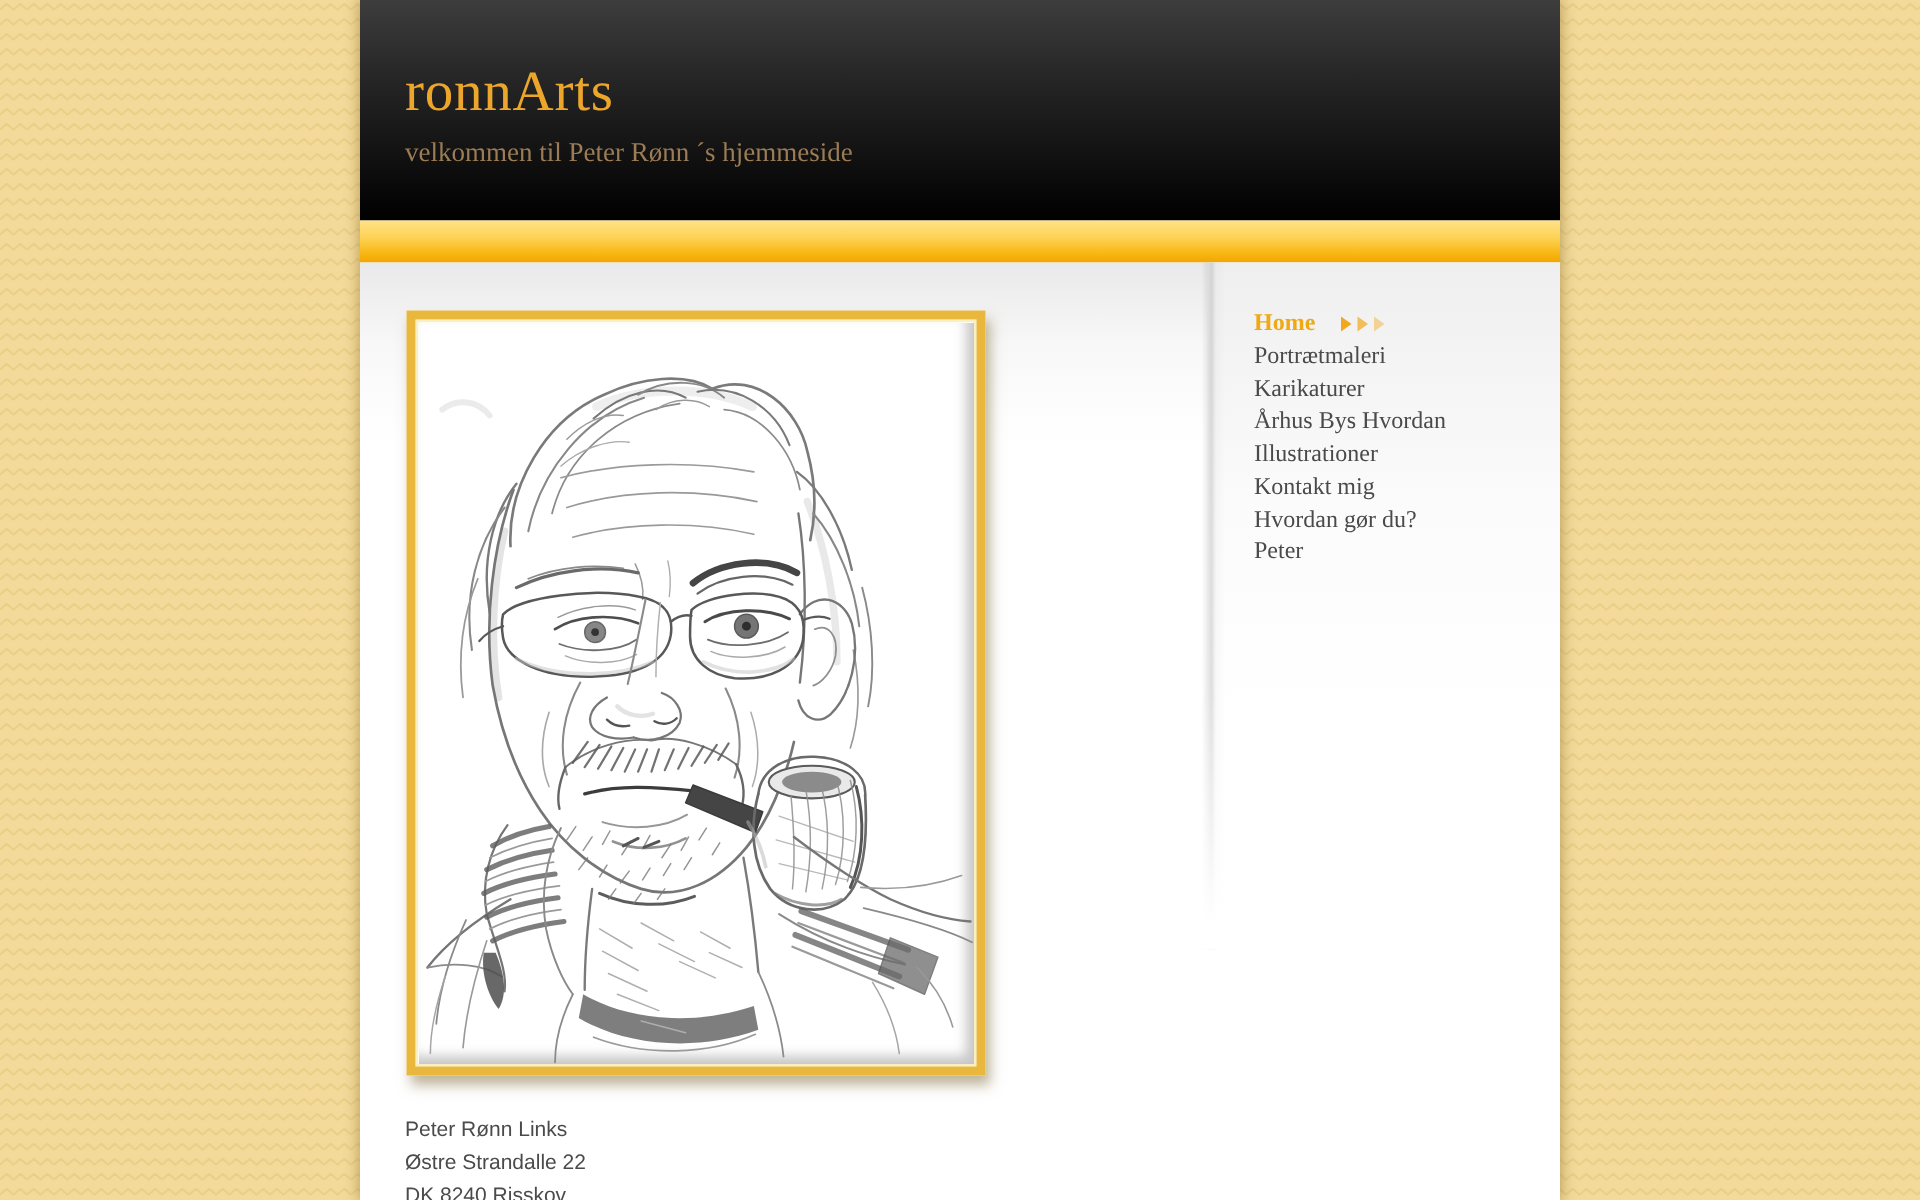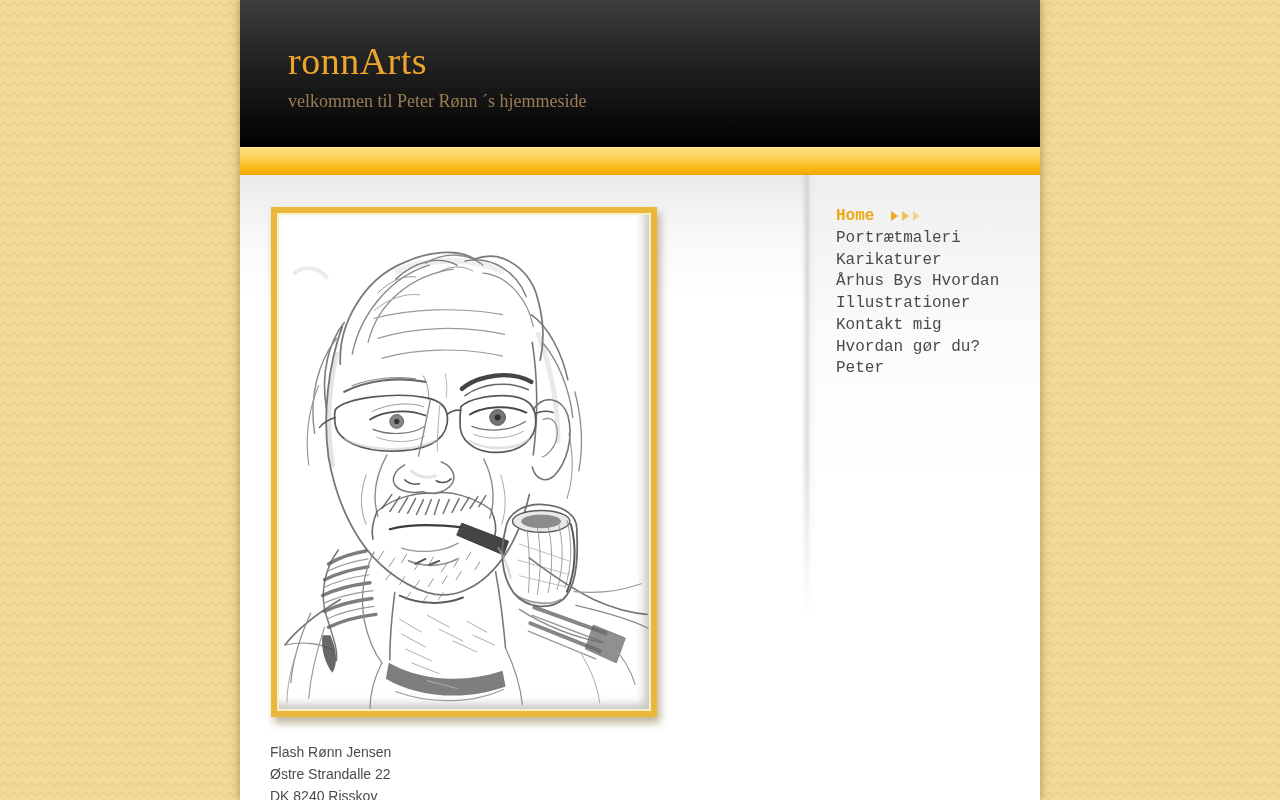--- a/index.html
+++ b/index.html
@@ -10,21 +10,21 @@
   .bgpat{position:fixed;left:0;top:0;z-index:0;}
 
   .page{
     position:absolute;left:240px;top:0;width:800px;height:800px;z-index:1;
     background:#fff;box-shadow:0 0 9px 1px rgba(125,95,25,.5);
   }
 
   
   .site-header{
     height:147px;background:linear-gradient(180deg,#3d3d3d 0%,#262626 35%,#0c0c0c 80%,#000 100%);
-    padding-left:48px;box-sizing:border-box;
+    padding-left:30px;box-sizing:border-box;
   }
   .site-title{
     margin:0;padding-top:42px;font-family:"Liberation Serif",serif;font-weight:400;
     font-size:38px;line-height:1;color:#eda62c;letter-spacing:.5px;
   }
   .site-subtitle{
     margin:11px 0 0;font-family:"Liberation Serif",serif;
     font-size:18px;color:#9b7c55;
   }
 
@@ -50,21 +50,21 @@
     box-shadow:inset -5px -5px 8px rgba(95,95,95,.35);}
   .photo svg{display:block;width:100%;height:100%;}
 
   
   .address{position:absolute;left:30px;top:570px;color:#4b4b4b;font-size:14px;}
   .address p{margin:0 0 8px;line-height:14px;}
 
   
   .nav{list-style:none;margin:0;padding:33px 0 0 31px;
     font-family:"Liberation Serif",serif;font-size:16px;color:#4a4a4a;}
-  .nav li{height:21.75px;line-height:16px;cursor:pointer;white-space:nowrap;font-family:Liberation Mono, monospace;}
+  .nav li{height:21.75px;line-height:16px;cursor:pointer;white-space:nowrap;}
   .nav li span{display:inline-block;}
   .nav li.active{color:#efa913;font-weight:bold;}
   .arrows{margin-left:13px;}
   .arrows i{display:inline-block;width:0;height:0;vertical-align:-1px;
     border-left:7px solid #f2a81c;border-top:5px solid transparent;border-bottom:5px solid transparent;
     margin-left:4px;}
   .arrows i:nth-child(2){opacity:.72;}
   .arrows i:nth-child(3){opacity:.42;}
 </style>
 </head>
@@ -289,21 +289,21 @@
               <path d="M318,414 L350,427 L341,452 L310,438 Z" fill="#6a6a6a" opacity=".75" stroke="#555" stroke-width="1"></path>
               <path d="M336,434 C348,446 356,460 360,474" stroke="#999" stroke-width="1.1"></path>
               <path d="M306,444 C316,460 322,476 324,492" stroke="#a5a5a5" stroke-width="1"></path>
               <path d="M229,437 C238,456 244,476 246,494" stroke="#8a8a8a" stroke-width="1.2"></path>
             </g>
           </svg>
         </div>
       </div>
 
       <div class="address">
-        <p>Flash Rønn Jensen</p>
+        <p>Peter Rønn Links</p>
         <p>Østre Strandalle 22</p>
         <p>DK 8240 Risskov</p>
       </div>
 
     </div>
 
     <aside class="sidebar">
       <div class="sidebar-divider"></div>
       <ul class="nav">
         <li class="active">

